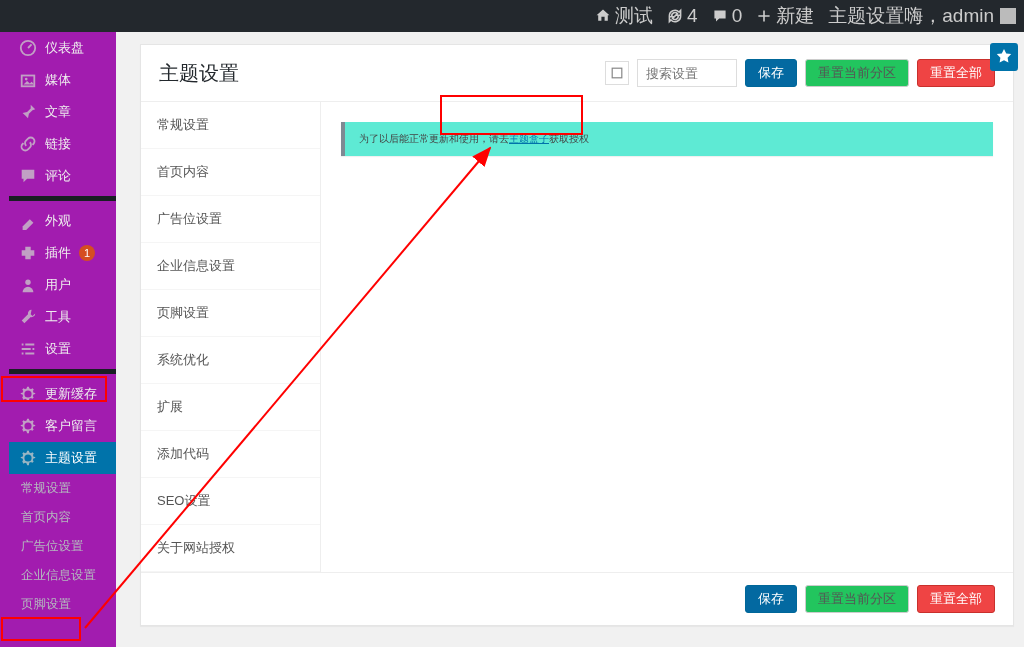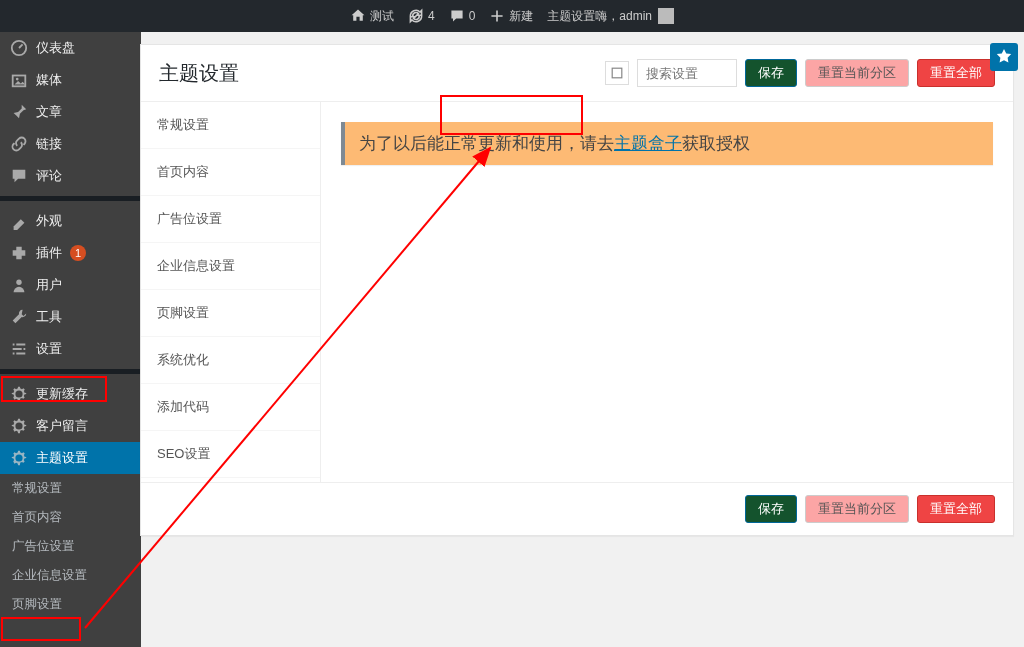--- a/index.html
+++ b/index.html
@@ -1,56 +1,56 @@
 <!DOCTYPE html>
 <html><head>
 <meta charset="utf-8">
 <style>
 * { margin: 0; padding: 0; box-sizing: border-box; }
 body { font-family: -apple-system, BlinkMacSystemFont, "Segoe UI", sans-serif; font-size: 13px; background: #f1f1f1; width: 1024px; height: 647px; overflow: hidden; position: relative; }
 
 
-.adminbar { background: #23282d; color: #ccc; height: 32px; display: flex; align-items: center; justify-content: center; padding: 0 8px; font-size: 12px; }
+.adminbar { background: #23282d; color: #ccc; height: 32px; display: flex; align-items: center; justify-content: flex-end; padding: 0 8px; font-size: 19px; }
 .adminbar-left { display: flex; align-items: center; gap: 14px; }
 .adminbar-item { display: flex; align-items: center; gap: 4px; color: #ccc; cursor: pointer; }
 .adminbar-item .ab-icon { width: 16px; height: 16px; display: inline-flex; align-items: center; justify-content: center; }
 .adminbar-right { display: flex; align-items: center; gap: 6px; }
 .avatar-mini { width: 16px; height: 16px; background: #bbb; display: inline-block; }
 
 
-.admin-menu { position: absolute; top: 32px; left: 0; bottom: 0; width: 141px; background: #404040; color: #eee; overflow-y: auto; }
+.admin-menu { position: absolute; top: 32px; left: 0; bottom: 0; width: 116px; background: #a21caf; color: #eee; overflow-y: auto; padding-left: 9px; }
 .menu-item { display: flex; align-items: center; gap: 8px; padding: 7px 10px; color: #eee; cursor: pointer; font-size: 13px; }
 .menu-item .m-icon { width: 18px; height: 18px; display: inline-flex; align-items: center; justify-content: center; opacity: 0.75; }
 .menu-item.current { background: #0073aa; color: #fff; position: relative; }
 .menu-item.current::after { content: ""; position: absolute; right: -8px; top: 50%; transform: translateY(-50%); border: 8px solid transparent; border-left-color: #0073aa; }
 .submenu-item { padding: 6px 10px 6px 12px; color: #b4b9be; cursor: pointer; font-size: 12.5px; }
 .badge { background: #d54e21; color: #fff; border-radius: 10px; min-width: 16px; height: 16px; font-size: 11px; display: inline-flex; align-items: center; justify-content: center; padding: 0 5px; }
 
 
 .content-wrap { position: absolute; left: 120px; top: 32px; right: 0; bottom: 0; overflow: auto; padding: 12px 10px 20px 20px; }
 .panel { background: #fff; border: 1px solid #e5e5e5; box-shadow: 0 1px 1px rgba(0,0,0,.04); }
 .panel-header { display: flex; align-items: center; justify-content: space-between; padding: 14px 18px; border-bottom: 1px solid #eee; }
 .panel-title { font-size: 20px; font-weight: 400; color: #23282d; }
 .header-actions { display: flex; align-items: center; gap: 8px; }
 .icon-square { width: 24px; height: 24px; border: 1px solid #ddd; display: inline-flex; align-items: center; justify-content: center; color: #888; cursor: pointer; background: #fff; }
 .search-input { height: 28px; border: 1px solid #ddd; padding: 0 8px; font-size: 13px; color: #a21caf; width: 100px; }
 .btn { height: 28px; padding: 0 12px; font-size: 13px; border-radius: 3px; border: 1px solid transparent; cursor: pointer; display: inline-flex; align-items: center; }
-.btn-primary { background: #14532d; color: #fff; border-color: #006799; }
-.btn-default { background: #fca5a5; color: #555; border-color: #ccc; }
+.btn-primary { background: #0369a1; color: #fff; border-color: #006799; }
+.btn-default { background: #22c55e; color: #555; border-color: #ccc; }
 .btn-danger { background: #ef4444; color: #fff; border-color: #c9302c; }
 
 .feature-box { position: absolute; right: 6px; top: 43px; width: 28px; height: 28px; background: #0073aa; color: #fff; display: flex; align-items: center; justify-content: center; border-radius: 3px; cursor: pointer; font-weight: 700; }
 
 .panel-body { display: flex; }
 .vtabs { width: 180px; border-right: 1px solid #eee; }
 .vtab { padding: 14px 16px; color: #555; cursor: pointer; border-bottom: 1px solid #f5f5f5; font-size: 13px; }
 .vtab.active { font-weight: 400; }
 
 .tab-pane { flex: 1; padding: 20px; min-height: 380px; position: relative; }
-.notice { border-left: 4px solid #7e8993; background: #fdba74; padding: 10px 14px; font-size: 17px; color: #444; box-shadow: 0 1px 1px rgba(0,0,0,.06); }
+.notice { border-left: 4px solid #7e8993; background: #5eead4; padding: 10px 14px; font-size: 10px; color: #444; box-shadow: 0 1px 1px rgba(0,0,0,.06); }
 .notice a { color: #0073aa; text-decoration: underline; }
 
 .footer-actions { display: flex; justify-content: flex-end; gap: 8px; padding: 12px 18px; border-top: 1px solid #eee; }
 
 
 .anno-box { position: absolute; border: 2px solid red; pointer-events: none; }
 .anno-arrow { position: absolute; pointer-events: none; }
 
 svg { display: block; }
 </style>
@@ -243,22 +243,24 @@
       </div>
     </div>
     <div class="panel-body">
       <div class="vtabs" id="vtabs">
           <div class="vtab">常规设置</div>
           <div class="vtab">首页内容</div>
           <div class="vtab">广告位设置</div>
           <div class="vtab">企业信息设置</div>
           <div class="vtab">页脚设置</div>
           <div class="vtab">系统优化</div>
+          <div class="vtab">扩展</div>
           <div class="vtab">添加代码</div>
           <div class="vtab">SEO设置</div>
+          <div class="vtab active">关于网站授权</div>
         </div>
       <div class="tab-pane">
         <div class="notice">
           <span>为了以后能正常更新和使用，请去</span><a href="#">主题盒子</a><span>获取授权</span>
         </div>
       </div>
     </div>
     <div class="footer-actions">
       <button class="btn btn-primary">保存</button>
       <button class="btn btn-default">重置当前分区</button>

